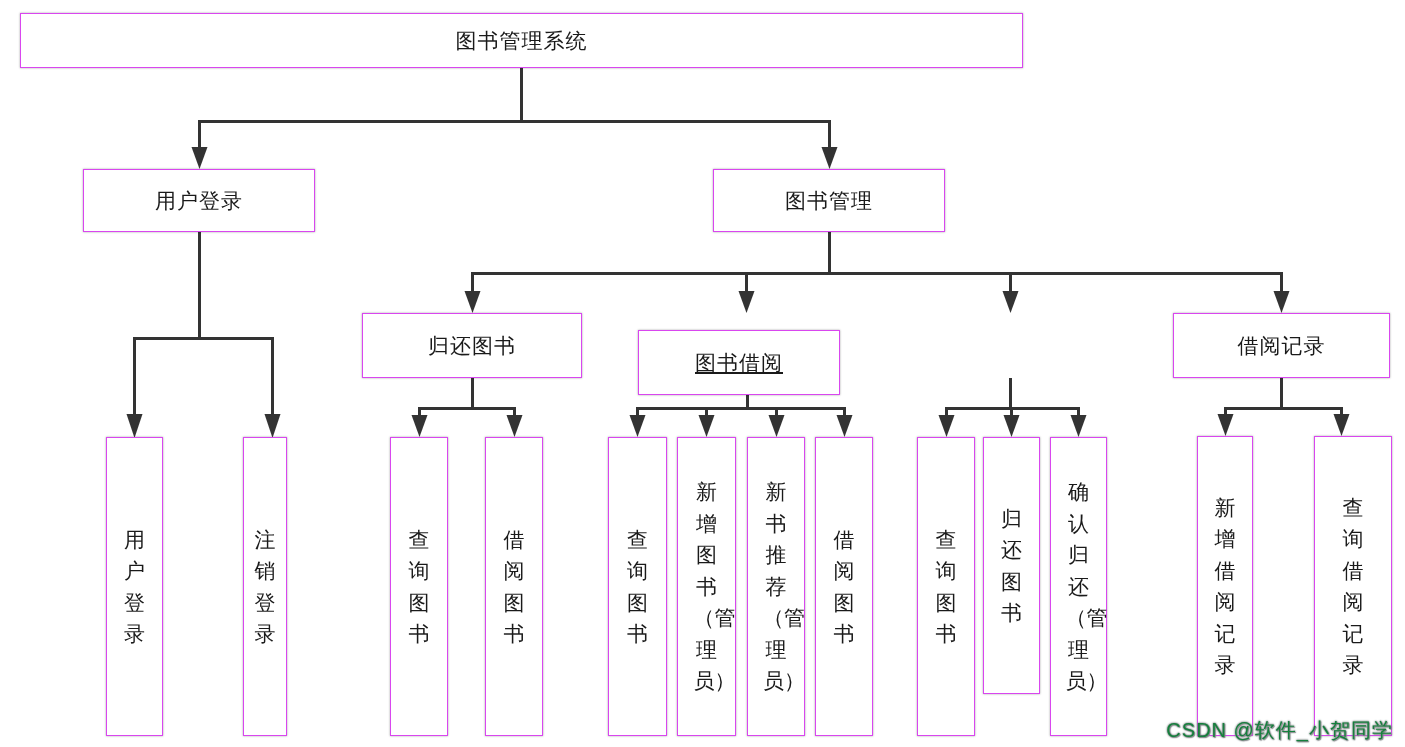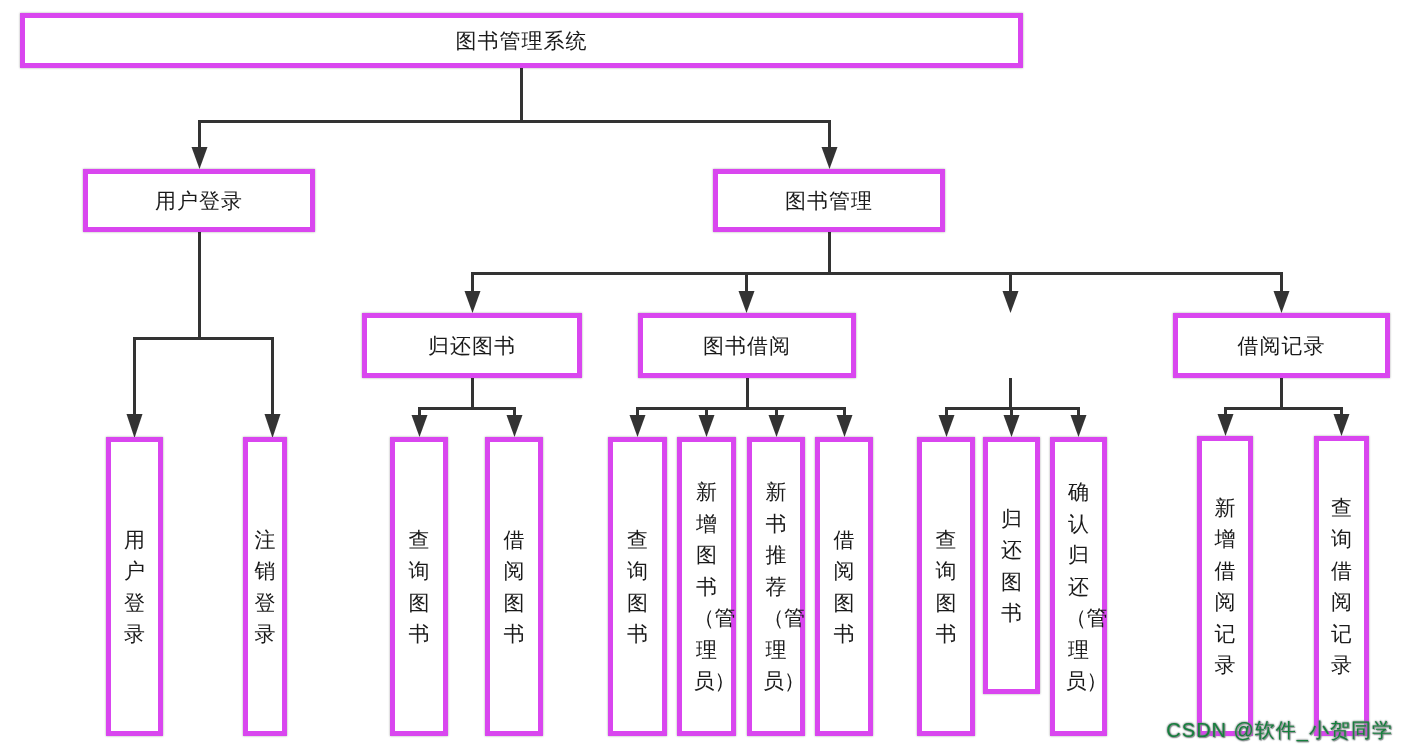--- a/index.html
+++ b/index.html
@@ -8,21 +8,21 @@
     width:1405px;height:747px;
     background:#ffffff;
     font-family:"Liberation Sans","DejaVu Sans",sans-serif;
     color:#1a1a1a;
     overflow:hidden;
   }
   .lines{position:absolute;left:0;top:0;z-index:1;}
   .box{
     position:absolute;
     background:#ffffff;
-    border:5px solid #d946ef;
+    border:1px solid #d946ef;
     box-sizing:border-box;
     display:flex;align-items:center;justify-content:center;
     box-shadow:0 0 2px rgba(0,0,0,.35);
     z-index:2;
   }
   .hlabel{white-space:nowrap;font-size:21px;letter-spacing:1px;}
   .leaf .vlabel{
     width:1.25em;
     word-break:break-all;
     text-align:center;
@@ -93,21 +93,21 @@
   <div class="box" style="left:83px;top:169px;width:232px;height:63px;">
     <span class="hlabel">用户登录</span>
   </div>
   <div class="box" style="left:713px;top:169px;width:232px;height:63px;">
     <span class="hlabel">图书管理</span>
   </div>
 
   <div class="box" style="left:362px;top:313px;width:220px;height:65px;">
     <span class="hlabel">归还图书</span>
   </div>
-  <div class="box" style="left:638px;top:313px;width:218px;height:65px;">
+  <div class="box" style="left:638px;top:330px;width:202px;height:65px;text-decoration:underline;">
     <span class="hlabel">图书借阅</span>
   </div>
   <div class="box" style="left:1173px;top:313px;width:217px;height:65px;">
     <span class="hlabel">借阅记录</span>
   </div>
 
   <div class="box leaf" style="left:106px;top:437px;width:57px;height:299px;">
     <span class="vlabel">用户登录</span>
   </div>
   <div class="box leaf" style="left:243px;top:437px;width:44px;height:299px;">
@@ -140,19 +140,19 @@
   <div class="box leaf" style="left:983px;top:437px;width:57px;height:257px;">
     <span class="vlabel">归还图书</span>
   </div>
   <div class="box leaf" style="left:1050px;top:437px;width:57px;height:299px;">
     <span class="vlabel">确认归还（管理员）</span>
   </div>
 
   <div class="box leaf" style="left:1197px;top:436px;width:56px;height:300px;">
     <span class="vlabel">新增借阅记录</span>
   </div>
-  <div class="box leaf" style="left:1314px;top:436px;width:55px;height:300px;">
+  <div class="box leaf" style="left:1314px;top:436px;width:78px;height:300px;">
     <span class="vlabel">查询借阅记录</span>
   </div>
 
   <div class="watermark">CSDN @软件_小贺同学</div>
 
 </div>
 
 </body></html>

